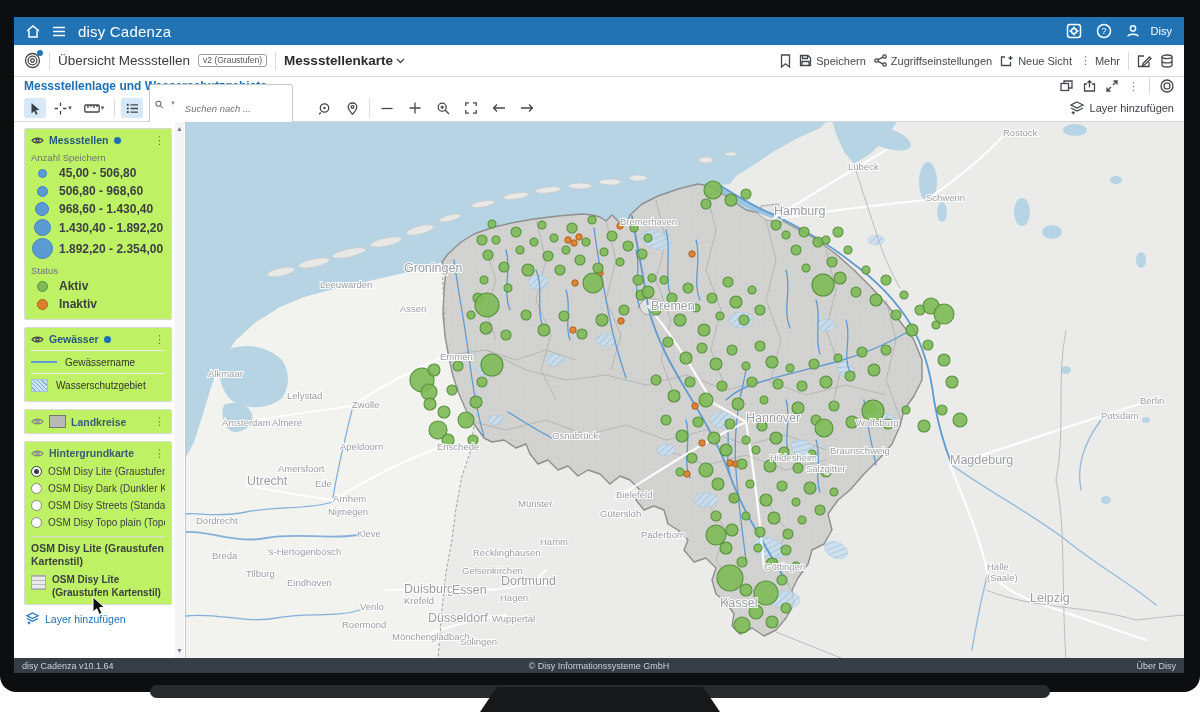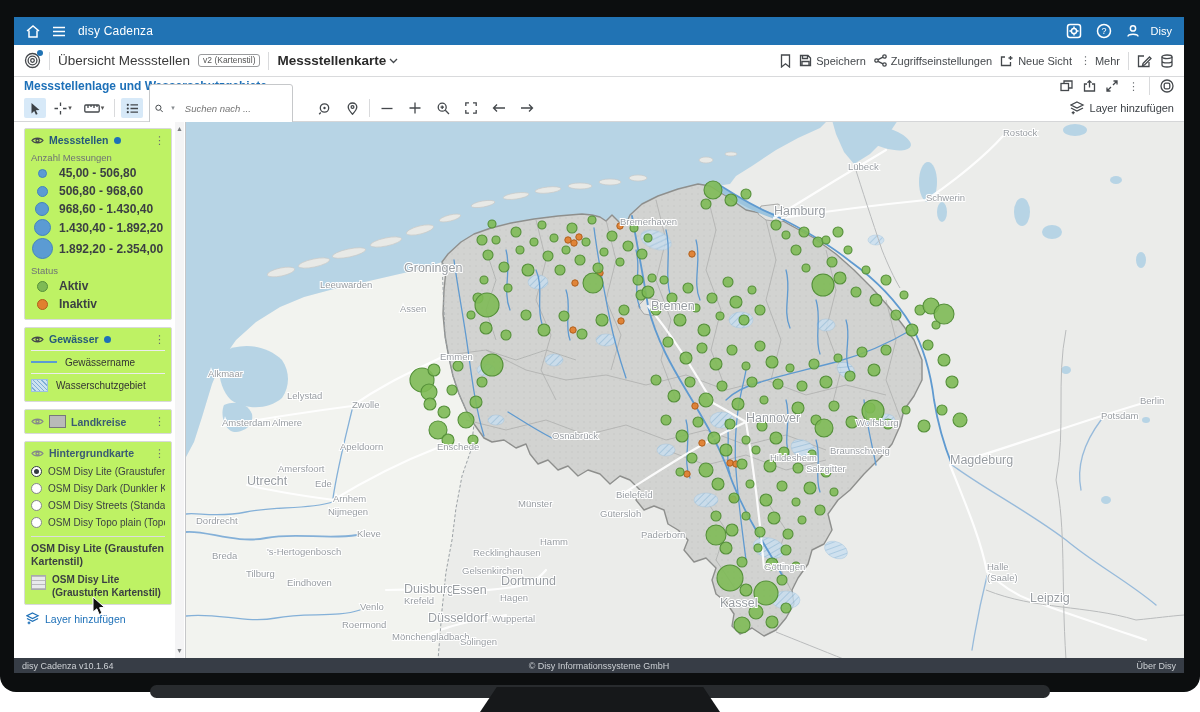--- a/index.html
+++ b/index.html
@@ -10,21 +10,21 @@
            border-radius:0 0 16px 16px;}
   .monitor-band{position:absolute;left:150px;top:685px;width:900px;height:13px;background:#282b2e;border-radius:7px;}
   .monitor-stand{position:absolute;left:480px;top:687px;width:240px;height:25px;background:#16181a;
                  clip-path:polygon(7% 0,93% 0,100% 100%,0 100%);}
   
   .screen{position:absolute;left:14px;top:17px;width:1170px;height:656px;background:#fff;
           overflow:hidden;display:flex;flex-direction:column;font-size:11px;color:#333;}
   
   .appbar{height:28px;flex:0 0 28px;background:#2173b4;color:#fff;display:flex;align-items:center;
           padding:0 12px;gap:12px;}
-  .appbar .title{font-size:12px;letter-spacing:.2px;text-align:right;}
+  .appbar .title{font-size:15px;letter-spacing:.2px;text-align:right;}
   .appbar .spacer{flex:1;}
   .appbar .right{display:flex;align-items:center;gap:14px;font-size:11px;}
   .iconbtn{display:inline-flex;align-items:center;justify-content:center;cursor:pointer;}
   .appbar svg{display:block;}
   .user{display:flex;align-items:center;gap:11px;}
   
   .navbar{height:31px;flex:0 0 31px;display:flex;align-items:center;padding:0 10px;gap:8px;
           border-bottom:1px solid #d9dadc;background:#fff;}
   .vdiv{width:1px;height:18px;background:#d9dadc;}
   .wb-title{font-size:13.5px;color:#3b3b3b;}
@@ -38,21 +38,21 @@
   .maphead{height:18px;flex:0 0 18px;display:flex;align-items:center;padding:0 10px;background:#fff;}
   .maphead .mtitle{color:#1d70b8;font-weight:bold;font-size:12px;}
   .maphead .right{margin-left:auto;display:flex;align-items:center;gap:10px;color:#555;}
   
   .toolbar{height:26px;flex:0 0 26px;display:flex;align-items:center;padding:0 10px;gap:6px;
            border-bottom:1px solid #d5d6d8;background:#fff;}
   .tbtn{width:22px;height:20px;border-radius:2px;display:inline-flex;align-items:center;justify-content:center;
         color:#3c4146;cursor:pointer;}
   .tbtn.sel{background:#d7e9f8;}
   .tbtn .chev{font-size:7px;margin-left:1px;color:#555;}
-  .search{width:132px;height:18px;border:1px solid #c6c8ca;border-radius:3px;display:flex;align-items:center;
+  .search{width:132px;height:18px;border:1px solid #c6c8ca;border-radius:3px;display:flex;
           padding:14px 5px;gap:8px;color:#8a8e92;background:#fff;}
   .search input{border:none;outline:none;width:100%;font-style:italic;font-size:9.5px;color:#9a9ea2;
                 font-family:"Liberation Sans",sans-serif;background:transparent;}
   .tgap{width:8px;}
   .addlayer{margin-left:auto;display:flex;align-items:center;gap:5px;color:#3c4146;font-size:11px;cursor:pointer;}
   
   .content{flex:1;display:flex;min-height:0;}
   .sidebar{width:172px;flex:0 0 172px;border-right:1px solid #c6c7c9;position:relative;background:#fff;
            padding:6px 0 0 10px;box-sizing:border-box;}
   .panel{width:148px;border:1px solid #d8d9db;border-radius:2px;background:#bef264;margin-bottom:7px;
@@ -153,21 +153,21 @@
       <span class="iconbtn target-icon">
         <svg width="17" height="17" viewBox="0 0 17 17">
             <circle class="ic" cx="8.5" cy="8.5" r="7"></circle>
             <circle class="ic" cx="8.5" cy="8.5" r="4.4"></circle>
             <circle class="ic" cx="8.5" cy="8.5" r="1.8"></circle>
           </svg>
         <span class="notif-dot"></span>
       </span>
       <span class="vdiv"></span>
       <span class="wb-title">Übersicht Messstellen</span>
-      <span class="badge">v2 (Kartenstil)</span>
+      <span class="badge">v2 (Graustufen)</span>
       <span class="vdiv"></span>
       <span class="view-title">
         <span>Messstellenkarte</span>
         <svg width="9" height="6" viewBox="0 0 9 6">
             <path class="ic" d="M1 1 L4.5 4.5 L8 1"></path>
           </svg>
       </span>
       <div class="right">
         <span class="iconbtn">
           <svg width="11" height="14" viewBox="0 0 11 14">
@@ -345,21 +345,21 @@
         <div class="panel">
           <div class="phead">
             <svg width="13" height="9" viewBox="0 0 13 9">
                 <path class="ic" d="M1 4.5 C3 1.5 10 1.5 12 4.5 C10 7.5 3 7.5 1 4.5 Z"></path>
                 <circle class="ic" cx="6.5" cy="4.5" r="1.5"></circle>
               </svg>
             <span class="ptitle">Messstellen</span>
             <span class="dot"></span>
             <span class="kebab">⋮</span>
           </div>
-          <div class="ltitle">Anzahl Messungen</div>
+          <div class="ltitle">Anzahl Speichern</div>
           <div id="legend-classes">
               <div class="lrow">
                 <span style="width: 20px; display: inline-flex; justify-content: center;">
                   <span class="lcirc" style="width: 7px; height: 7px;"></span>
                 </span>
                 <span class="llab">45,00 - 506,80</span>
               </div>
               <div class="lrow">
                 <span style="width: 20px; display: inline-flex; justify-content: center;">
                   <span class="lcirc" style="width: 9px; height: 9px;"></span>

